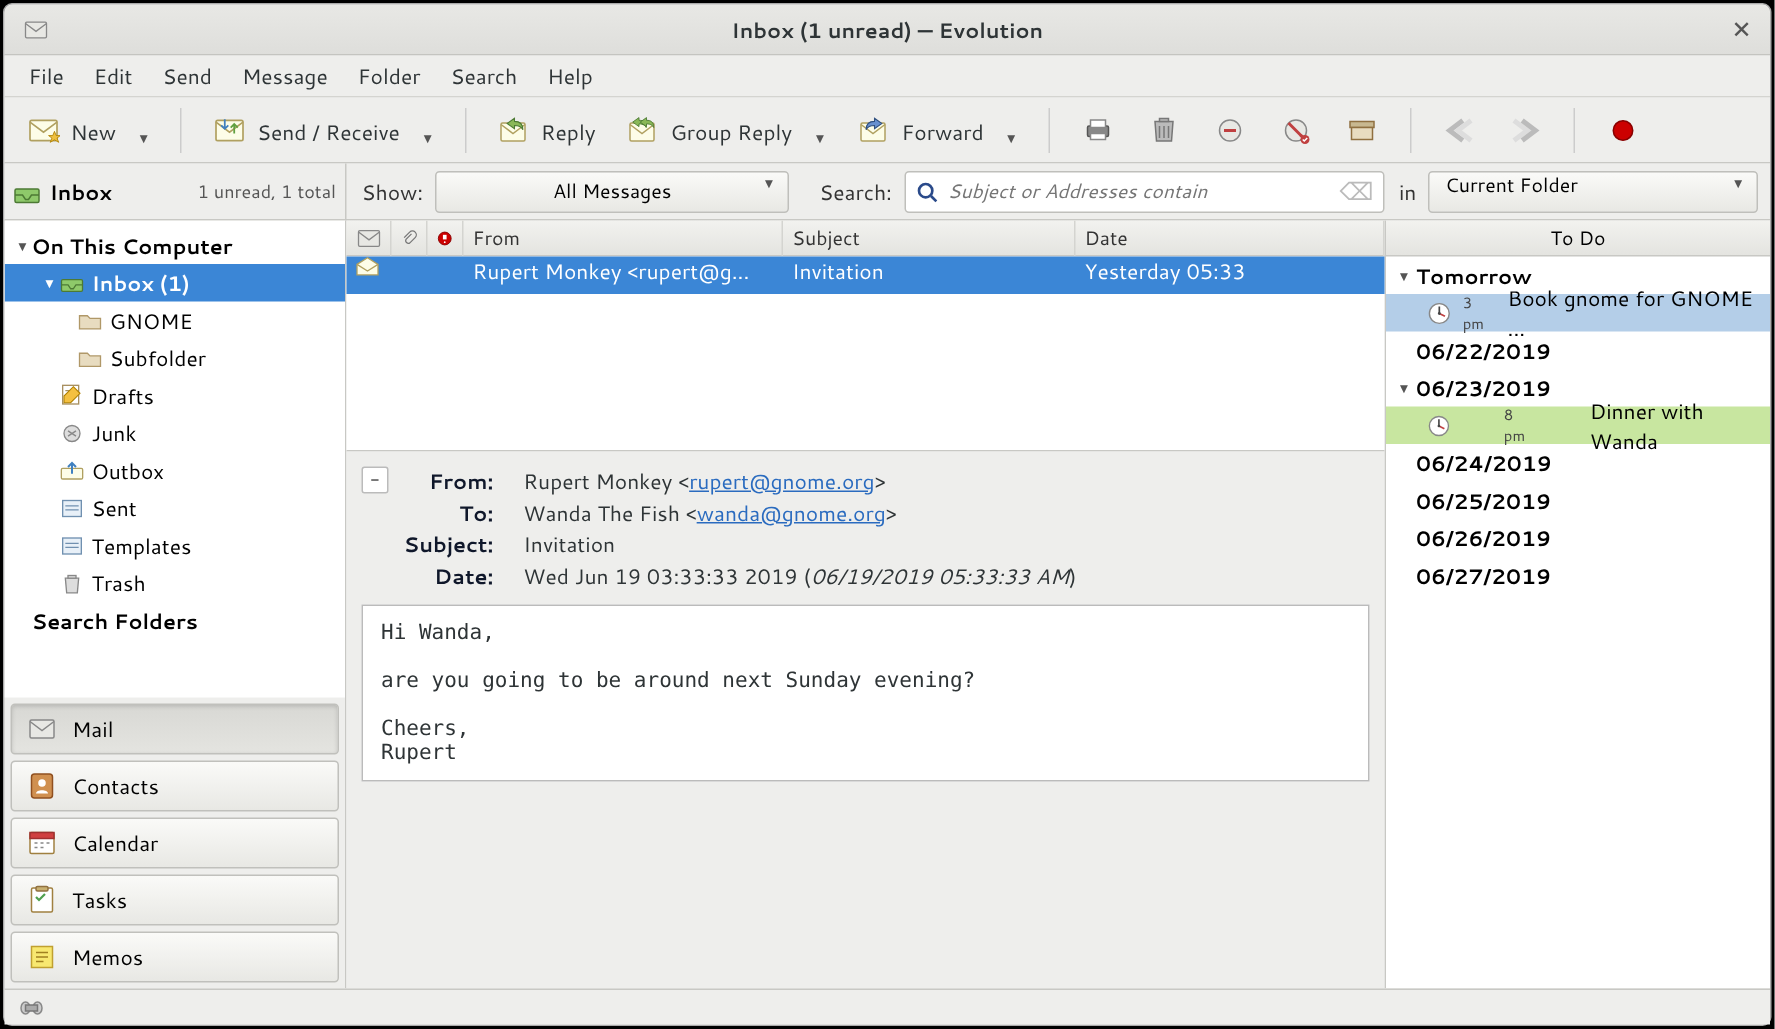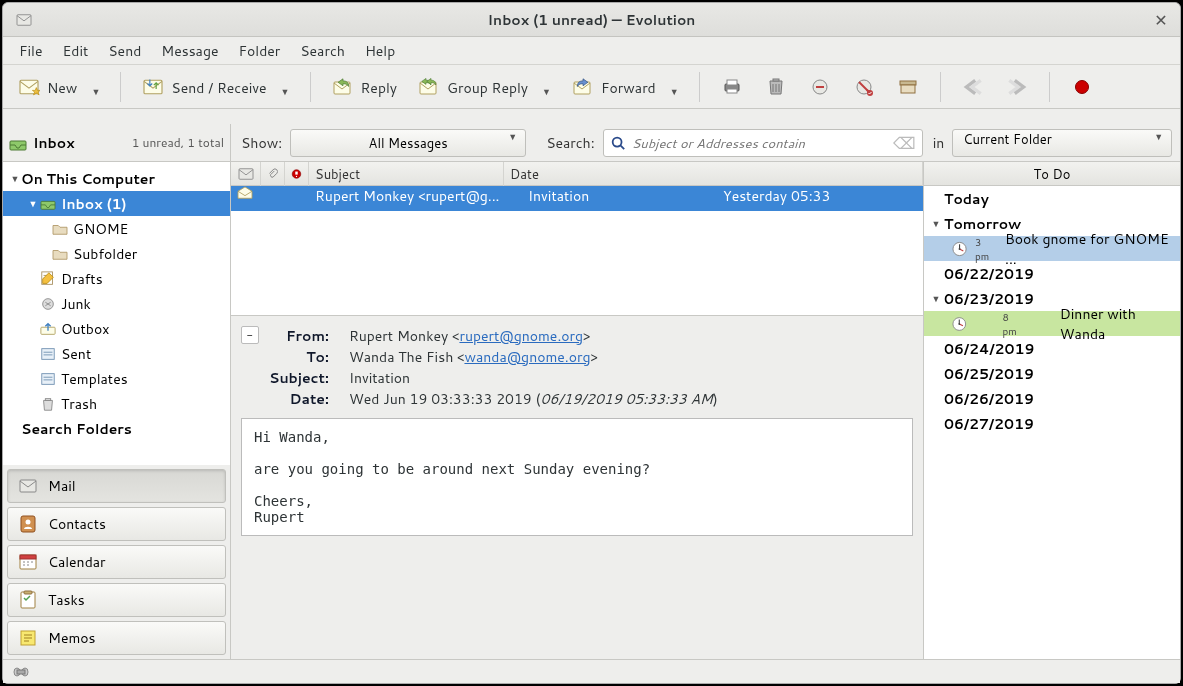--- a/index.html
+++ b/index.html
@@ -9,21 +9,21 @@
 .titlebar .mail-indicator { margin-left: 12px; width: 18px; height: 14px; }
 .titlebar .title { position:absolute; left:0; right:0; text-align:center; font-size: 14px; font-weight: bold; color: #2e3436; pointer-events:none;}
 .titlebar .close { position:absolute; right:10px; top:8px; width:18px; height:18px; color:#555; cursor:pointer; font-size:16px; line-height:18px; text-align:center;}
 .menubar { height: 28px; background: #eeeeec; border-bottom: 1px solid #d4d4d0; display:flex; align-items:center; padding:0 6px; }
 .menubar span { padding: 4px 10px; font-size: 14px; color: #2e3436; cursor:pointer; }
 .toolbar { height:44px; background:#eeeeec; border-bottom:1px solid #c8c8c4; display:flex; align-items:center; padding:0 6px; gap:4px; }
 .tbtn { display:inline-flex; align-items:flex-end; gap:6px; padding:4px 8px; border-radius:3px; cursor:pointer; color:#2e3436; font-size:14px; }
 .tbtn .arrow { margin-left:8px; font-size:9px; color:#555;}
 .tsep { width:1px; height:30px; background:#ccc; margin:0 8px; }
 .ticon { width:24px; height:22px; display:flex; align-items:center; justify-content:center; }
-.filterbar { height:38px; background:#eeeeec; border-bottom:1px solid #c8c8c4; display:flex; align-items:center;margin-top:15px; }
+.filterbar { height:38px; background:#eeeeec; border-bottom:1px solid #c8c8c4; display:flex; align-items:center; }
 .filterbar .swcell { width:228px; height:38px; border-right:1px solid #c8c8c4; display:flex; align-items:center; padding:0 6px; gap:6px;}
 .filterbar .swcell .swicon { width:18px; height:14px; }
 .filterbar .swcell .swtitle { font-weight:bold; font-size:14px; }
 .filterbar .swcell .swstatus { margin-left:auto; font-size:12px; color:#555;}
 .filterbar .lbl { margin:0 8px 0 10px; font-size:14px; color:#333;}
 .filterbar .combo { height:28px; border:1px solid #bfbfbb; border-radius:3px; background:linear-gradient(#fafaf8,#e8e8e4); display:flex; padding:0 10px; cursor:pointer; font-size:13px; position:relative; }
 .filterbar .combo .carr { position:absolute; right:8px; font-size:9px; color:#555;}
 .filterbar .search { height:28px; border:1px solid #bfbfbb; border-radius:3px; background:#fff; display:flex; align-items:center; padding:0 6px; gap:6px; width:320px;}
 .filterbar .search input { border:none; outline:none; flex:1; font-size:13px; font-style:italic; color:#888; background:transparent;}
 .filterbar .search .clr { color:#bbb; cursor:pointer;}
@@ -498,20 +498,21 @@
         <div class="col" style="width:24px;justify-content:center">
             <svg width="14" height="14" viewBox="0 0 18 18">
               <use href="#i-attach"></use>
             </svg>
           </div>
         <div class="col" style="width:24px;justify-content:center">
             <svg width="14" height="14" viewBox="0 0 18 18">
               <use href="#i-flag"></use>
             </svg>
           </div>
+        <div class="col" style="width:213px">From</div>
         <div class="col" style="width:195px">Subject</div>
         <div class="col" style="flex:1">Date</div>
       </div>
       <div class="msglist">
         <div class="msgrow">
           <div class="cell" style="width:30px;text-align:center">
               <svg width="16" height="14" viewBox="0 0 18 16">
                 <use href="#i-envelope-open"></use>
               </svg>
             </div>
@@ -543,24 +544,20 @@
 are you going to be around next Sunday evening?
 
 Cheers,
 Rupert</div>
       </div>
     </div>
 
     <div class="todopane">
       <div class="todohdr">To Do</div>
       <div class="todolist">
-        <div class="trow group">
-            <span class="exp"></span>
-            <span>Today</span>
-          </div>
         <div class="trow group">
             <span class="exp">▼</span>
             <span>Tomorrow</span>
           </div>
         <div class="trow evt sel">
             <svg class="evico" width="16" height="16" viewBox="0 0 16 16">
               <use href="#i-clock"></use>
             </svg>
             <span class="time">3 pm</span>
             <span>Book gnome for GNOME ...</span>

